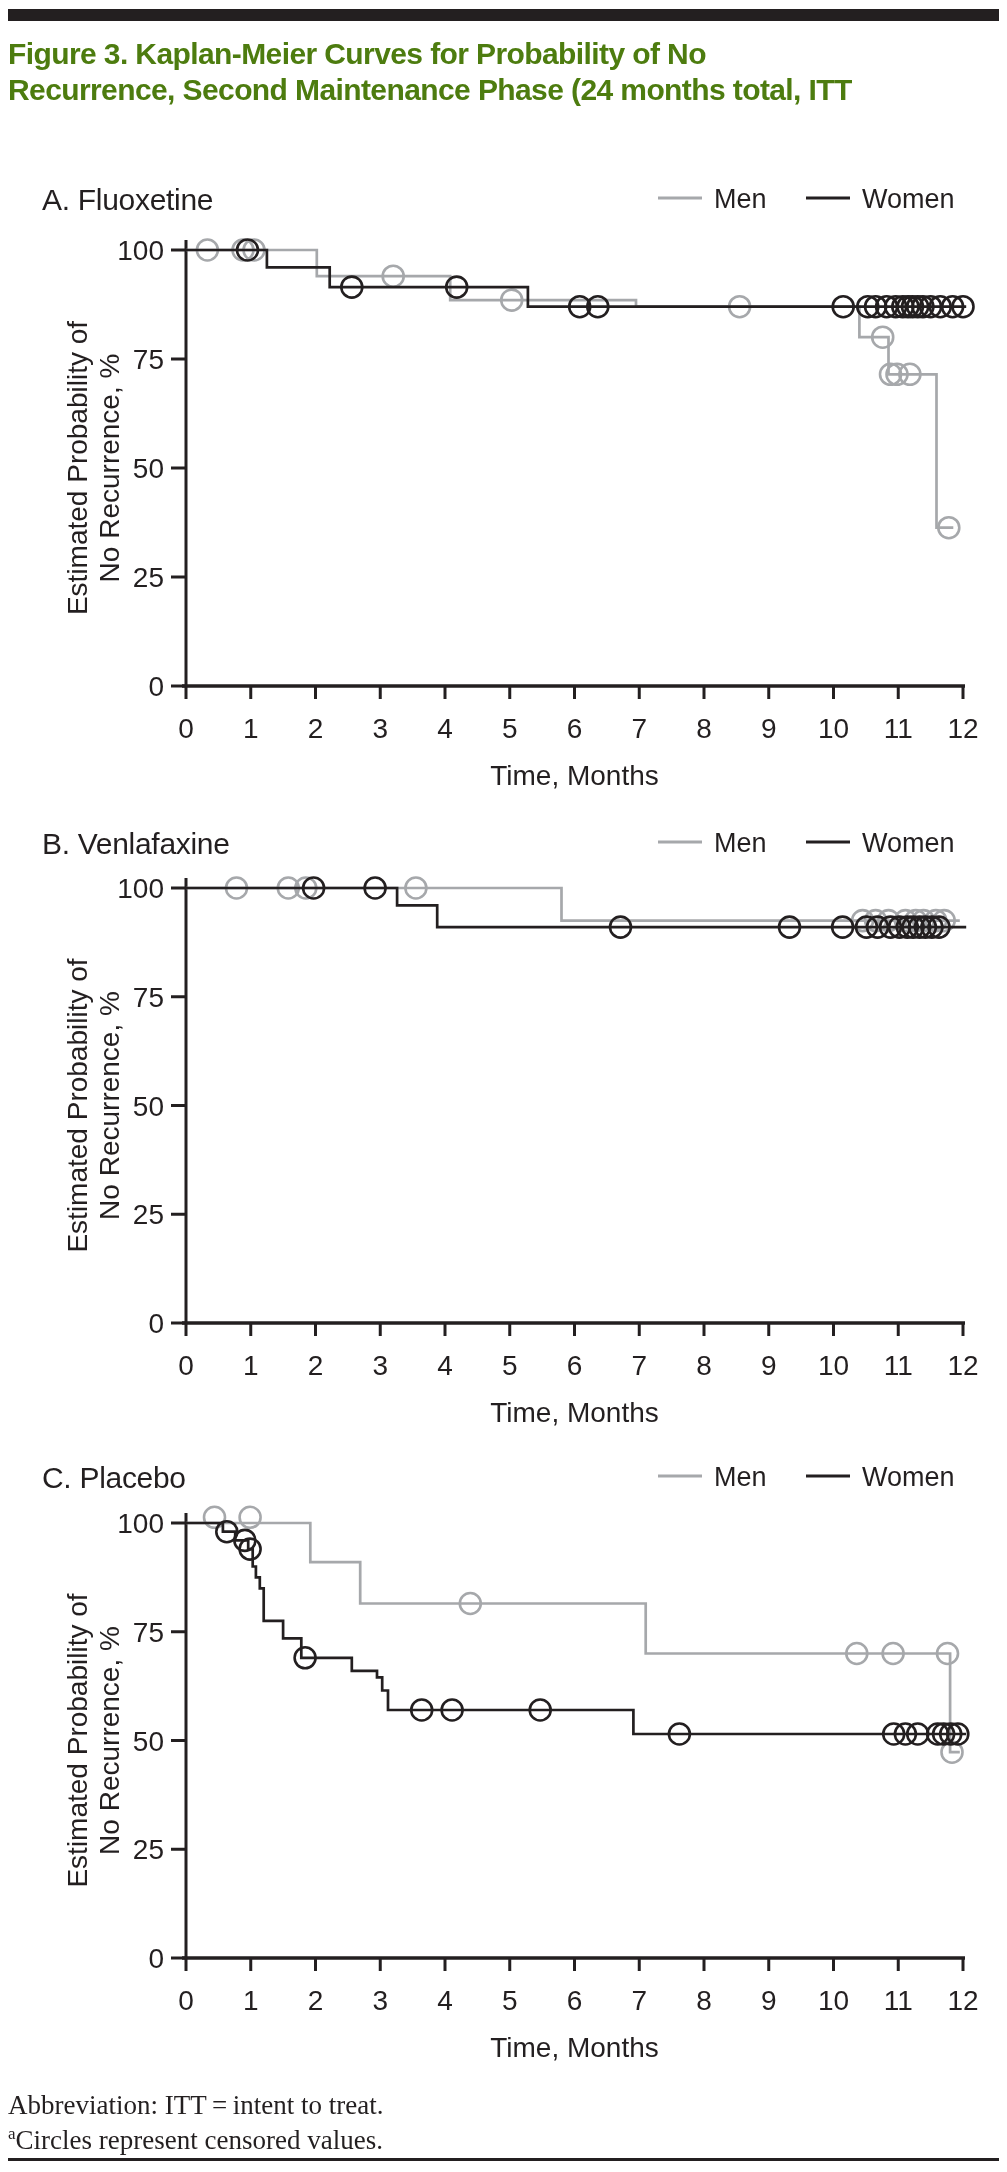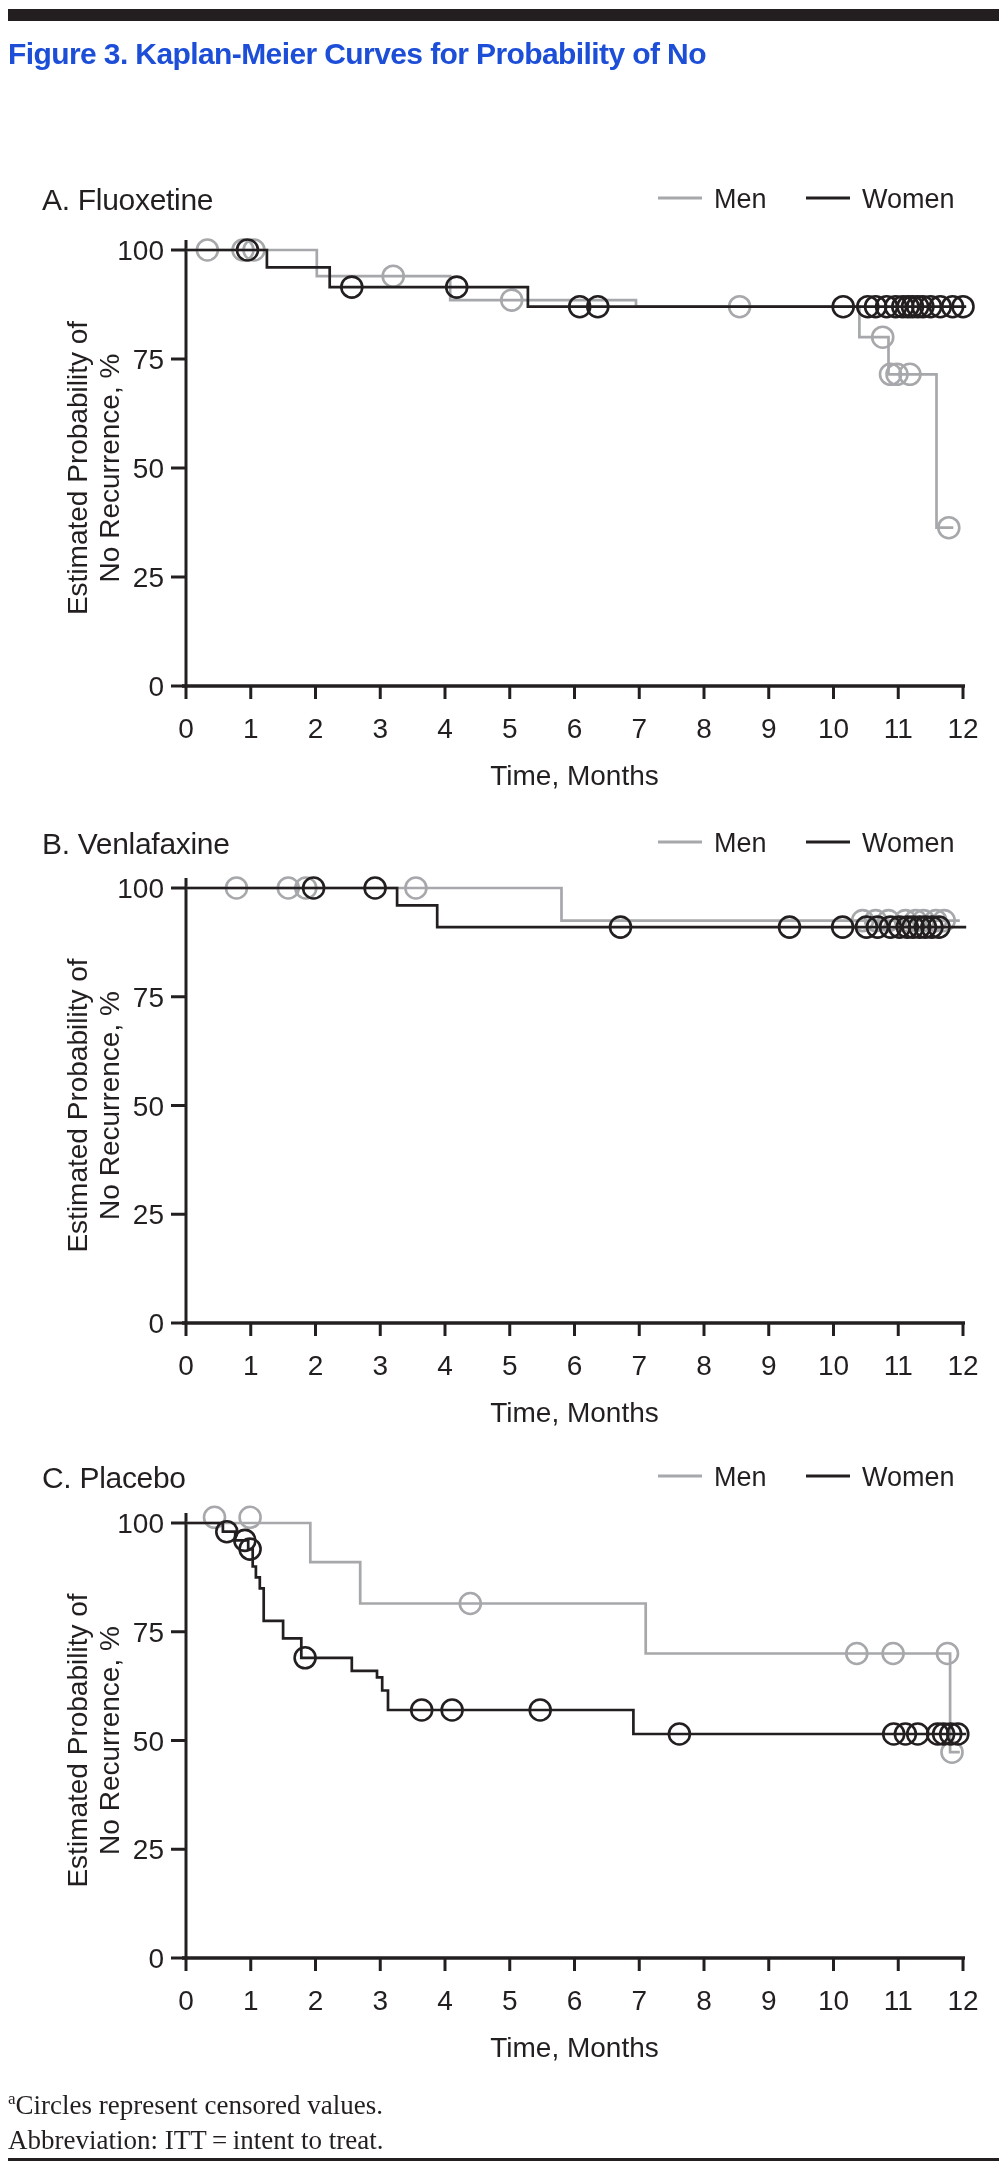--- a/index.html
+++ b/index.html
@@ -12,21 +12,21 @@
     color:#231f20;
     overflow:hidden;
   }
   .top-bar{
     position:absolute; left:8px; top:9px; width:991px; height:12px;
     background:#231f20;
   }
   .fig-title{
     position:absolute; left:8px; top:36px; width:995px; margin:0;
     font-size:30px; font-weight:bold; line-height:36px;
-    letter-spacing:-0.6px; color:#1d4ed8;
+    letter-spacing:-0.6px; color:#4d7c0f;
   }
   .fig-title .t-line{white-space:nowrap;}
   .fig-title sup{font-size:19px; line-height:0;}
   #chart-root{position:absolute; left:0; top:0; width:1007px; height:2172px;}
   #chart-root svg{position:absolute; left:0; display:block;}
   .footnotes{
     position:absolute; left:8px; top:2088px; width:990px;
     font-family:"Liberation Serif", serif;
     font-size:27px; line-height:35px; color:#231f20;
   }
@@ -39,20 +39,21 @@
 </style>
 </head>
 <body>
 
 <div class="page">
 
   <div class="top-bar"></div>
 
   <h1 class="fig-title">
     <div class="t-line">Figure 3. Kaplan-Meier Curves for Probability of No</div>
+    <div class="t-line">Recurrence, Second Maintenance Phase (24 months total, ITT</div>
   </h1>
 
   <div id="chart-root">
       <svg width="1007" height="612" viewBox="0 182 1007 612" style="top: 182px;">
         <text x="42" y="210" font-size="30" letter-spacing="-0.3">A. Fluoxetine</text>
         <g>
           <line x1="658" x2="702" y1="198" y2="198" stroke="#a6a8ab" stroke-width="3"></line>
           <text x="714" y="208" font-size="27">Men</text>
         </g>
         <g>
@@ -298,19 +299,19 @@
           <circle cx="917.7" cy="1734.0" r="10.5" fill="none" stroke="#231f20" stroke-width="2.6"></circle>
           <circle cx="937.7" cy="1734.0" r="10.5" fill="none" stroke="#231f20" stroke-width="2.6"></circle>
           <circle cx="943.6" cy="1734.0" r="10.5" fill="none" stroke="#231f20" stroke-width="2.6"></circle>
           <circle cx="950.7" cy="1734.0" r="10.5" fill="none" stroke="#231f20" stroke-width="2.6"></circle>
           <circle cx="957.8" cy="1734.0" r="10.5" fill="none" stroke="#231f20" stroke-width="2.6"></circle>
         </g>
       </svg>
     </div>
 
   <div class="footnotes">
+    <div class="fn-line">Abbreviation: ITT = intent to treat.</div>
     <div class="fn-line"><sup>a</sup><span>Circles represent censored values.</span></div>
-    <div class="fn-line">Abbreviation: ITT = intent to treat.</div>
   </div>
 
   <div class="bottom-bar"></div>
 
 </div>
 
 </body></html>

